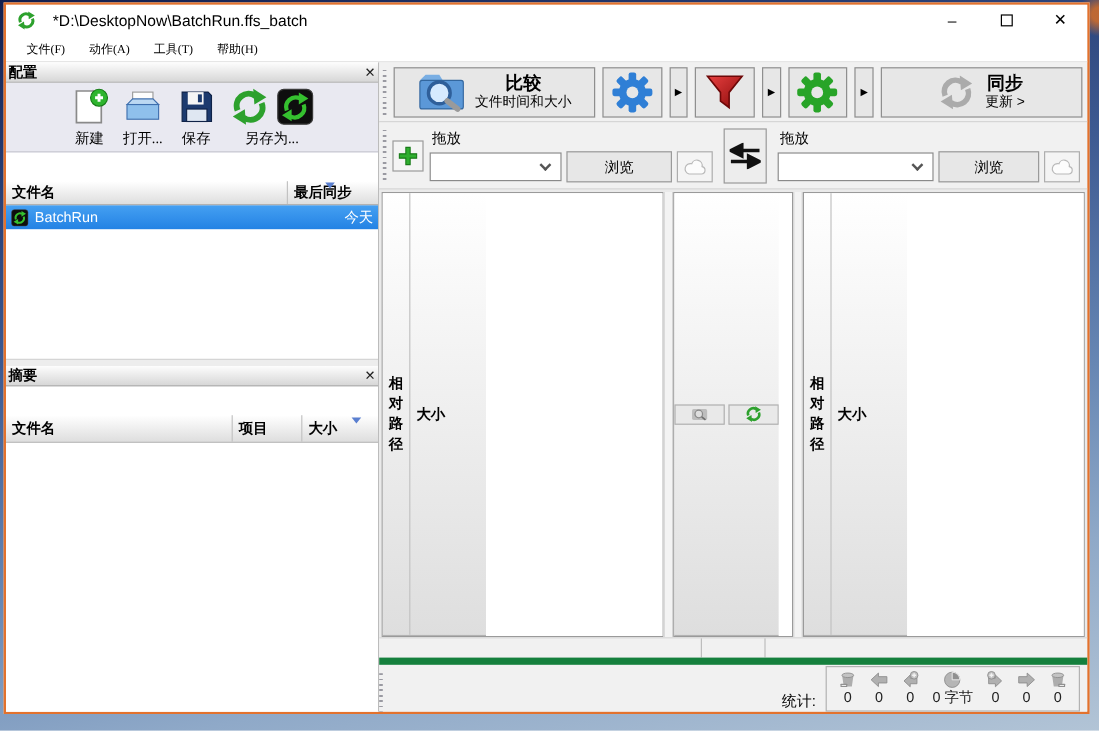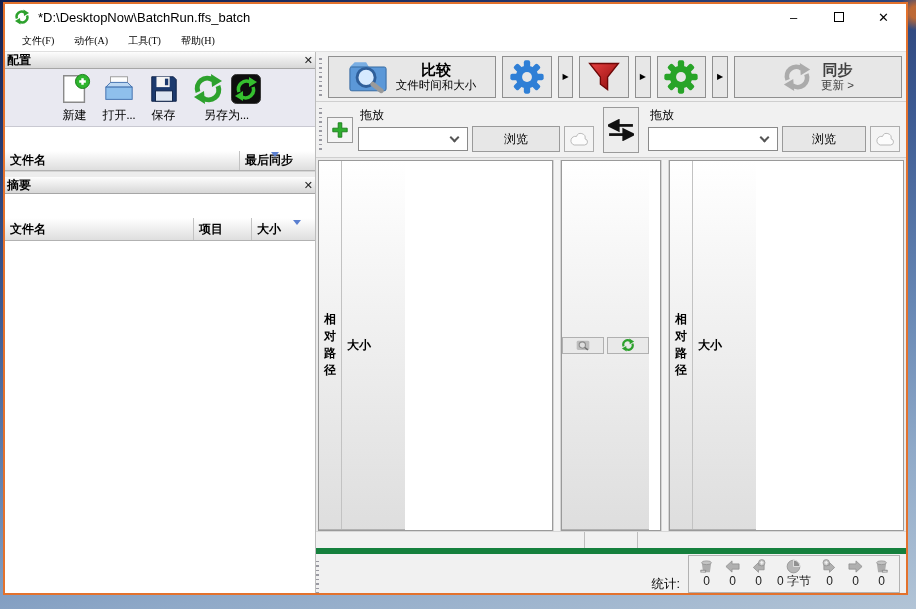--- a/index.html
+++ b/index.html
@@ -10,21 +10,21 @@
     background:
       radial-gradient(circle at 100% 2%, rgba(214,110,40,.85) 0 6px, transparent 18px),
       linear-gradient(168deg,#131f4e 0%,#24396f 16%,#3d5a92 38%,#6787b4 62%,#8fa9c8 80%,#b2c4d6 100%);
   }
 
   .window{ position:absolute; left:3px; top:2px; width:905px; height:593px;
     border:2px solid #e3722d; background:#f1f1f1; display:flex; flex-direction:column; }
 
   
   .titlebar{ height:26px; background:#fff; display:flex; align-items:center; padding-left:9px; flex:0 0 26px; }
-  .titlebar .title{ margin-left:8px; font-size:13px; flex:1; white-space:nowrap; }
+  .titlebar .title{ margin-left:14px; font-size:13px; flex:1; white-space:nowrap; }
   .win-controls{ display:flex; height:100%; }
   .win-btn{ width:45px; height:100%; display:flex; align-items:center; justify-content:center; font-size:13px; }
   .max-box{ width:10px; height:10px; border:1px solid #000; display:inline-block; }
 
   
   .menubar{ height:22px; background:#fff; display:flex; align-items:center; padding-left:8px; gap:2px;
     border-bottom:1px solid #e0e0e0; flex:0 0 22px; }
   .menu-item{ padding:2px 9px; font-size:10px;font-family:Liberation Serif, serif; }
 
   .body{ flex:1; display:flex; min-height:0; }
@@ -66,21 +66,21 @@
     display:flex; align-items:center; padding:0 4px 0 3px; gap:6px; }
   .main-toolbar .grip{ height:38px; }
   .tb-btn{ height:42px; border:1px solid #8f8f8f; background:#e7e7e7; display:flex; align-items:center; justify-content:center; }
   .compare-btn{ padding:0 12px; gap:8px; min-width:168px; }
   .btn-txt{ display:flex; flex-direction:column; align-items:center; line-height:1.15; }
   .btn-main{ font-size:15px; font-weight:bold; }
   .btn-sub{ font-size:11.5px; }
   .icon-btn{ width:54px; }
   .mini-arr{ width:17px; font-size:8px; }
   .sync-btn{ margin-left:auto; min-width:168px; gap:9px; color:#9b9b9b; }
-  .sync-btn .btn-main,.sync-btn .btn-sub{ color:#404040; }
+  .sync-btn .btn-main,.sync-btn .btn-sub{ color:#000000; }
 
   .pair-row{ flex:0 0 56px; background:#f1f1f1; border-bottom:1px solid #cfcfcf;
     display:flex; align-items:center; padding:0 6px 0 3px; gap:5px; }
   .pair-row .grip{ height:44px; }
   .pair-group{ display:flex; flex-direction:column; }
   .pg-label{ font-size:12px; margin:0 0 2px 2px; }
   .pg-controls{ display:flex; align-items:center; gap:4px; }
   .sq-btn{ width:26px; height:26px; border:1px solid #9a9a9a; background:#f4f4f4; display:flex; align-items:center; justify-content:center; }
   .combo{ height:24px; background:#fff; border:1px solid #8a8a8a; display:flex; align-items:center; justify-content:flex-end; }
   .combo .val{ flex:1; padding-left:4px; }
@@ -208,20 +208,33 @@
           <span class="lbl">另存为...</span>
         </div>
       </div>
 
       <div class="cols-header">
         <div class="col" style="flex:1">文件名</div>
         <div class="col col-sep" style="flex:0 0 76px">最后同步</div>
         <span class="sort-tri" style="top:1px; right:36px;"></span>
       </div>
 
+      <div class="cfg-list">
+        <div class="cfg-row">
+          <svg width="15" height="15" viewBox="0 0 32 32">
+            <rect x="1.5" y="1.5" width="29" height="29" rx="5" fill="#0e0e0e" stroke="#3a3a3a"></rect>
+            <path d="M9 19 A8 8 0 0 1 20 9" fill="none" stroke="#35c02f" stroke-width="3.5"></path>
+            <polygon points="19,4 27,9 19,14" fill="#35c02f"></polygon>
+            <path d="M23 14 A8 8 0 0 1 12 24" fill="none" stroke="#35c02f" stroke-width="3.5"></path>
+            <polygon points="13,28 5,23 13,18" fill="#35c02f"></polygon>
+          </svg>
+          <span class="nm">BatchRun</span>
+          <span>今天</span>
+        </div>
+      </div>
 
       <div class="sash"></div>
 
       <div class="caption">
         <span>摘要</span>
         <span class="x">✕</span>
       </div>
 
       <div class="cols-header sum-header">
         <div class="col" style="flex:1">文件名</div>

